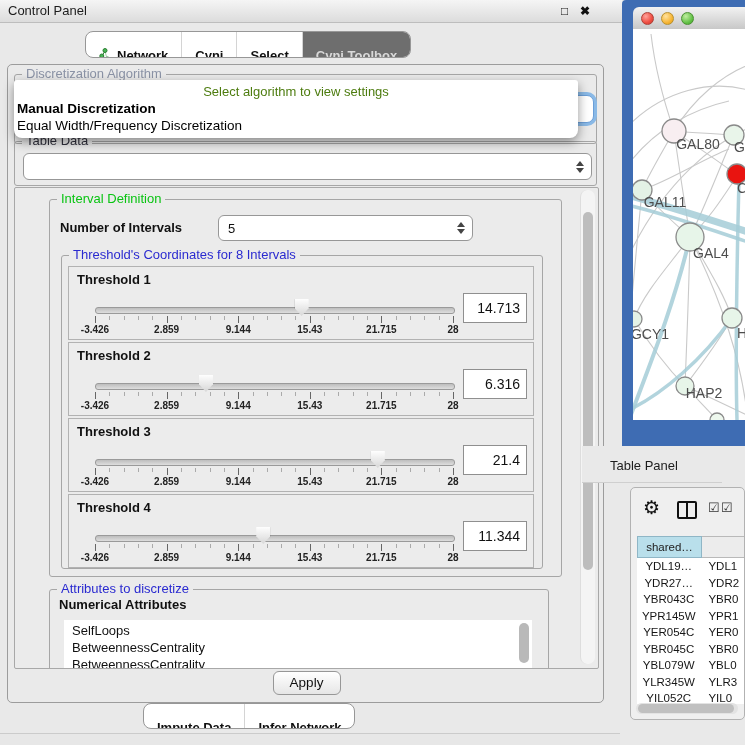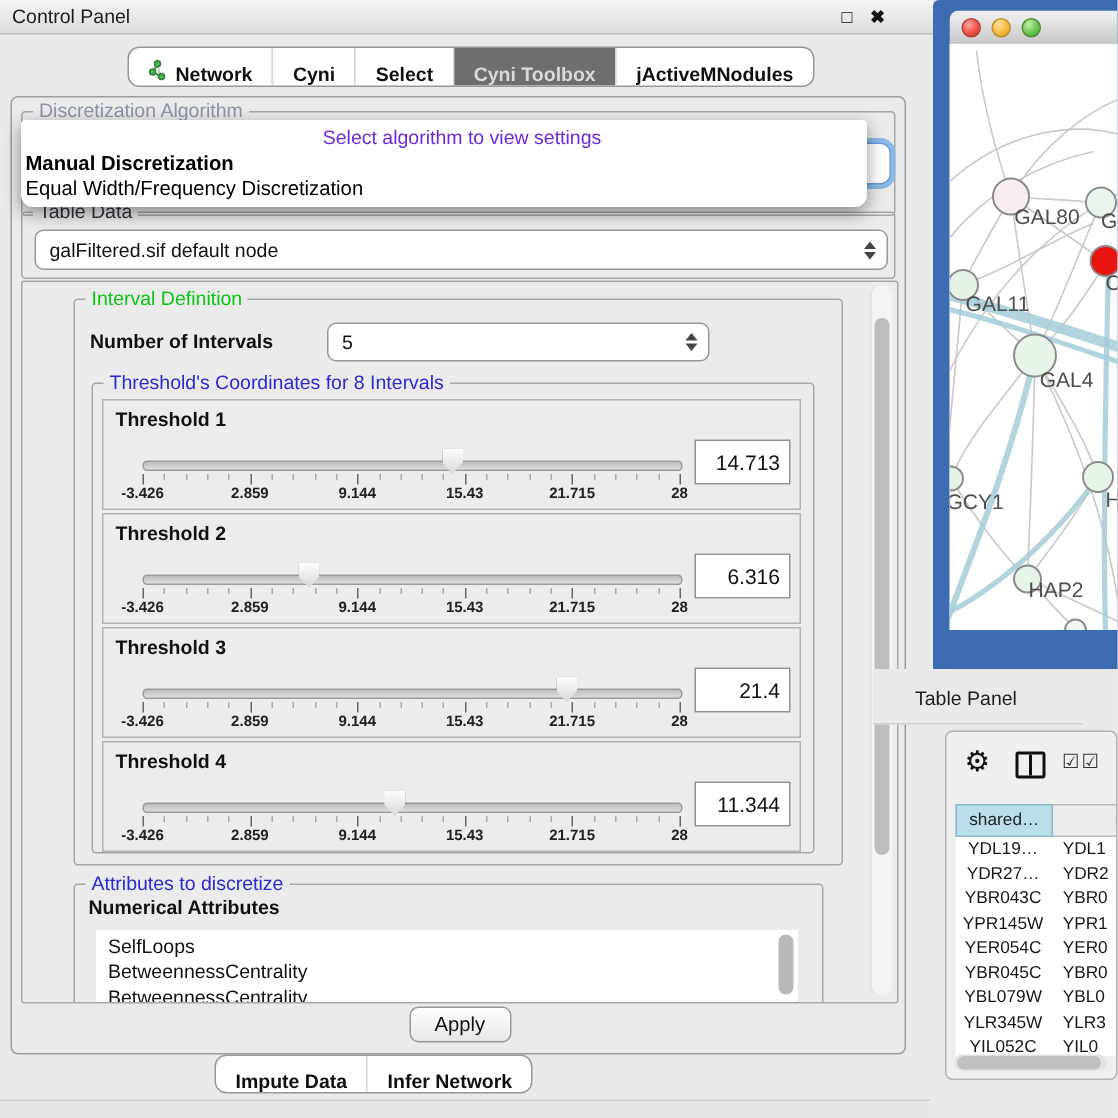--- a/index.html
+++ b/index.html
@@ -11,21 +11,21 @@
   #titlebar{left:0;top:0;width:622px;height:22px;
     background:linear-gradient(#f5f5f5,#dcdcdc);border-bottom:1px solid #bdbdbd;}
   #titlebar .title{left:8px;top:3px;font-size:13px;color:#1c1c1c;}
   #titlebar .wicon{top:4px;font-size:12px;color:#111;cursor:default;}
   #float-btn{left:561px;}
   #close-btn{left:580px;font-weight:bold;}
 
   
   #tabstrip{left:85px;top:31px;display:flex;border:1px solid #979797;border-radius:8px;
     overflow:hidden;background:#fff;height:25px;}
-  .tab{display:flex;align-items:flex-end;gap:5px;padding:0 13px;font-size:13px;font-weight:bold;
+  .tab{display:flex;align-items:flex-start;gap:5px;padding:16px 13px;font-size:13px;font-weight:bold;
     color:#101010;border-left:1px solid #d4d4d4;white-space:nowrap;}
   .tab:first-child{border-left:none;}
   .tab.selected{background:#6e6e6e;color:#d9d9d9;}
 
   
   #main-panel{left:7px;top:64px;width:595px;height:637px;background:#eaeaea;
     border:1px solid #9c9c9c;border-radius:5px;}
   .group{position:absolute;border:1px solid #a6a6a6;border-radius:3px;}
   .gtitle{position:absolute;top:-8px;left:7px;padding:0 4px;background:#eaeaea;
     font-size:13px;line-height:14px;white-space:nowrap;}
@@ -39,22 +39,22 @@
     display:flex;flex-direction:column;gap:2px;}
   .spin i{display:block;width:0;height:0;border-left:4px solid transparent;border-right:4px solid transparent;}
   .spin .up{border-bottom:5px solid #444;}
   .spin .dn{border-top:5px solid #444;}
   #algo-combo{left:13px;top:30px;width:571px;height:26px;border-radius:7px;
     border:1px solid #6b9fd8;box-shadow:0 0 0 3px #8ab9e6;z-index:4;}
 
   
   #algo-popup{left:6px;top:15px;width:564px;height:58px;background:#fff;
     border-radius:3px 3px 8px 8px;box-shadow:0 4px 11px rgba(0,0,0,.42);z-index:40;}
-  .popup-ph{position:absolute;left:12px;top:4px;width:100%;text-align:center;
-    color:#6d28d9;font-size:13px;}
+  .popup-ph{position:absolute;left:0;top:4px;width:100%;text-align:center;
+    color:#4d7c0f;font-size:13px;}
   .popup-item{position:absolute;left:3px;font-size:13.5px;color:#000;white-space:nowrap;}
 
   
   #scrollarea{left:6px;top:122px;width:583px;height:480px;border:1px solid #a8a8a8;
     background:#ebebeb;border-radius:2px;overflow:hidden;}
   .gtitle.inb{background:#ebebeb;}
   #vscroll{position:absolute;right:3px;top:2px;width:14px;height:474px;
     background:#f4f4f4;border-left:1px solid #ddd;border-radius:7px;}
   #vscroll .thumb{position:absolute;left:2px;top:22px;width:10px;height:358px;
     background:#bdbdbd;border-radius:6px;}
@@ -149,42 +149,38 @@
     </div>
     <div class="tab">
       <span>Cyni</span>
     </div>
     <div class="tab">
       <span>Select</span>
     </div>
     <div class="tab selected">
       <span>Cyni Toolbox</span>
     </div>
-    <div class="tab">
-      <span>jActiveMNodules</span>
-    </div>
   </div>
 
 <div id="main-panel" class="abs">
 
   <div class="group" style="left:6px;top:9px;width:581px;height:68px;">
     <span class="gtitle" style="color:#8b93a6;">Discretization Algorithm</span>
   </div>
   <div id="algo-combo" class="combo"></div>
 
   <div id="algo-popup" class="abs">
     <div class="popup-ph">Select algorithm to view settings</div>
   <div class="popup-item" style="top: 21px; font-weight: bold;">Manual Discretization</div>
       <div class="popup-item" style="top: 38px; font-weight: normal;">Equal Width/Frequency Discretization</div>
     </div>
 
   <div class="group" style="left:6px;top:76px;width:581px;height:43px;">
     <span class="gtitle dark">Table Data</span>
     <div class="combo" style="left:8px;top:11px;width:567px;height:25px;">
-      <span class="val">galFiltered.sif default node</span>
       <span class="spin">
           <i class="up"></i>
           <i class="dn"></i>
         </span>
     </div>
   </div>
 
   <div id="scrollarea" class="abs">
 
     <div class="group" style="left:34px;top:11px;width:511px;height:376px;">

